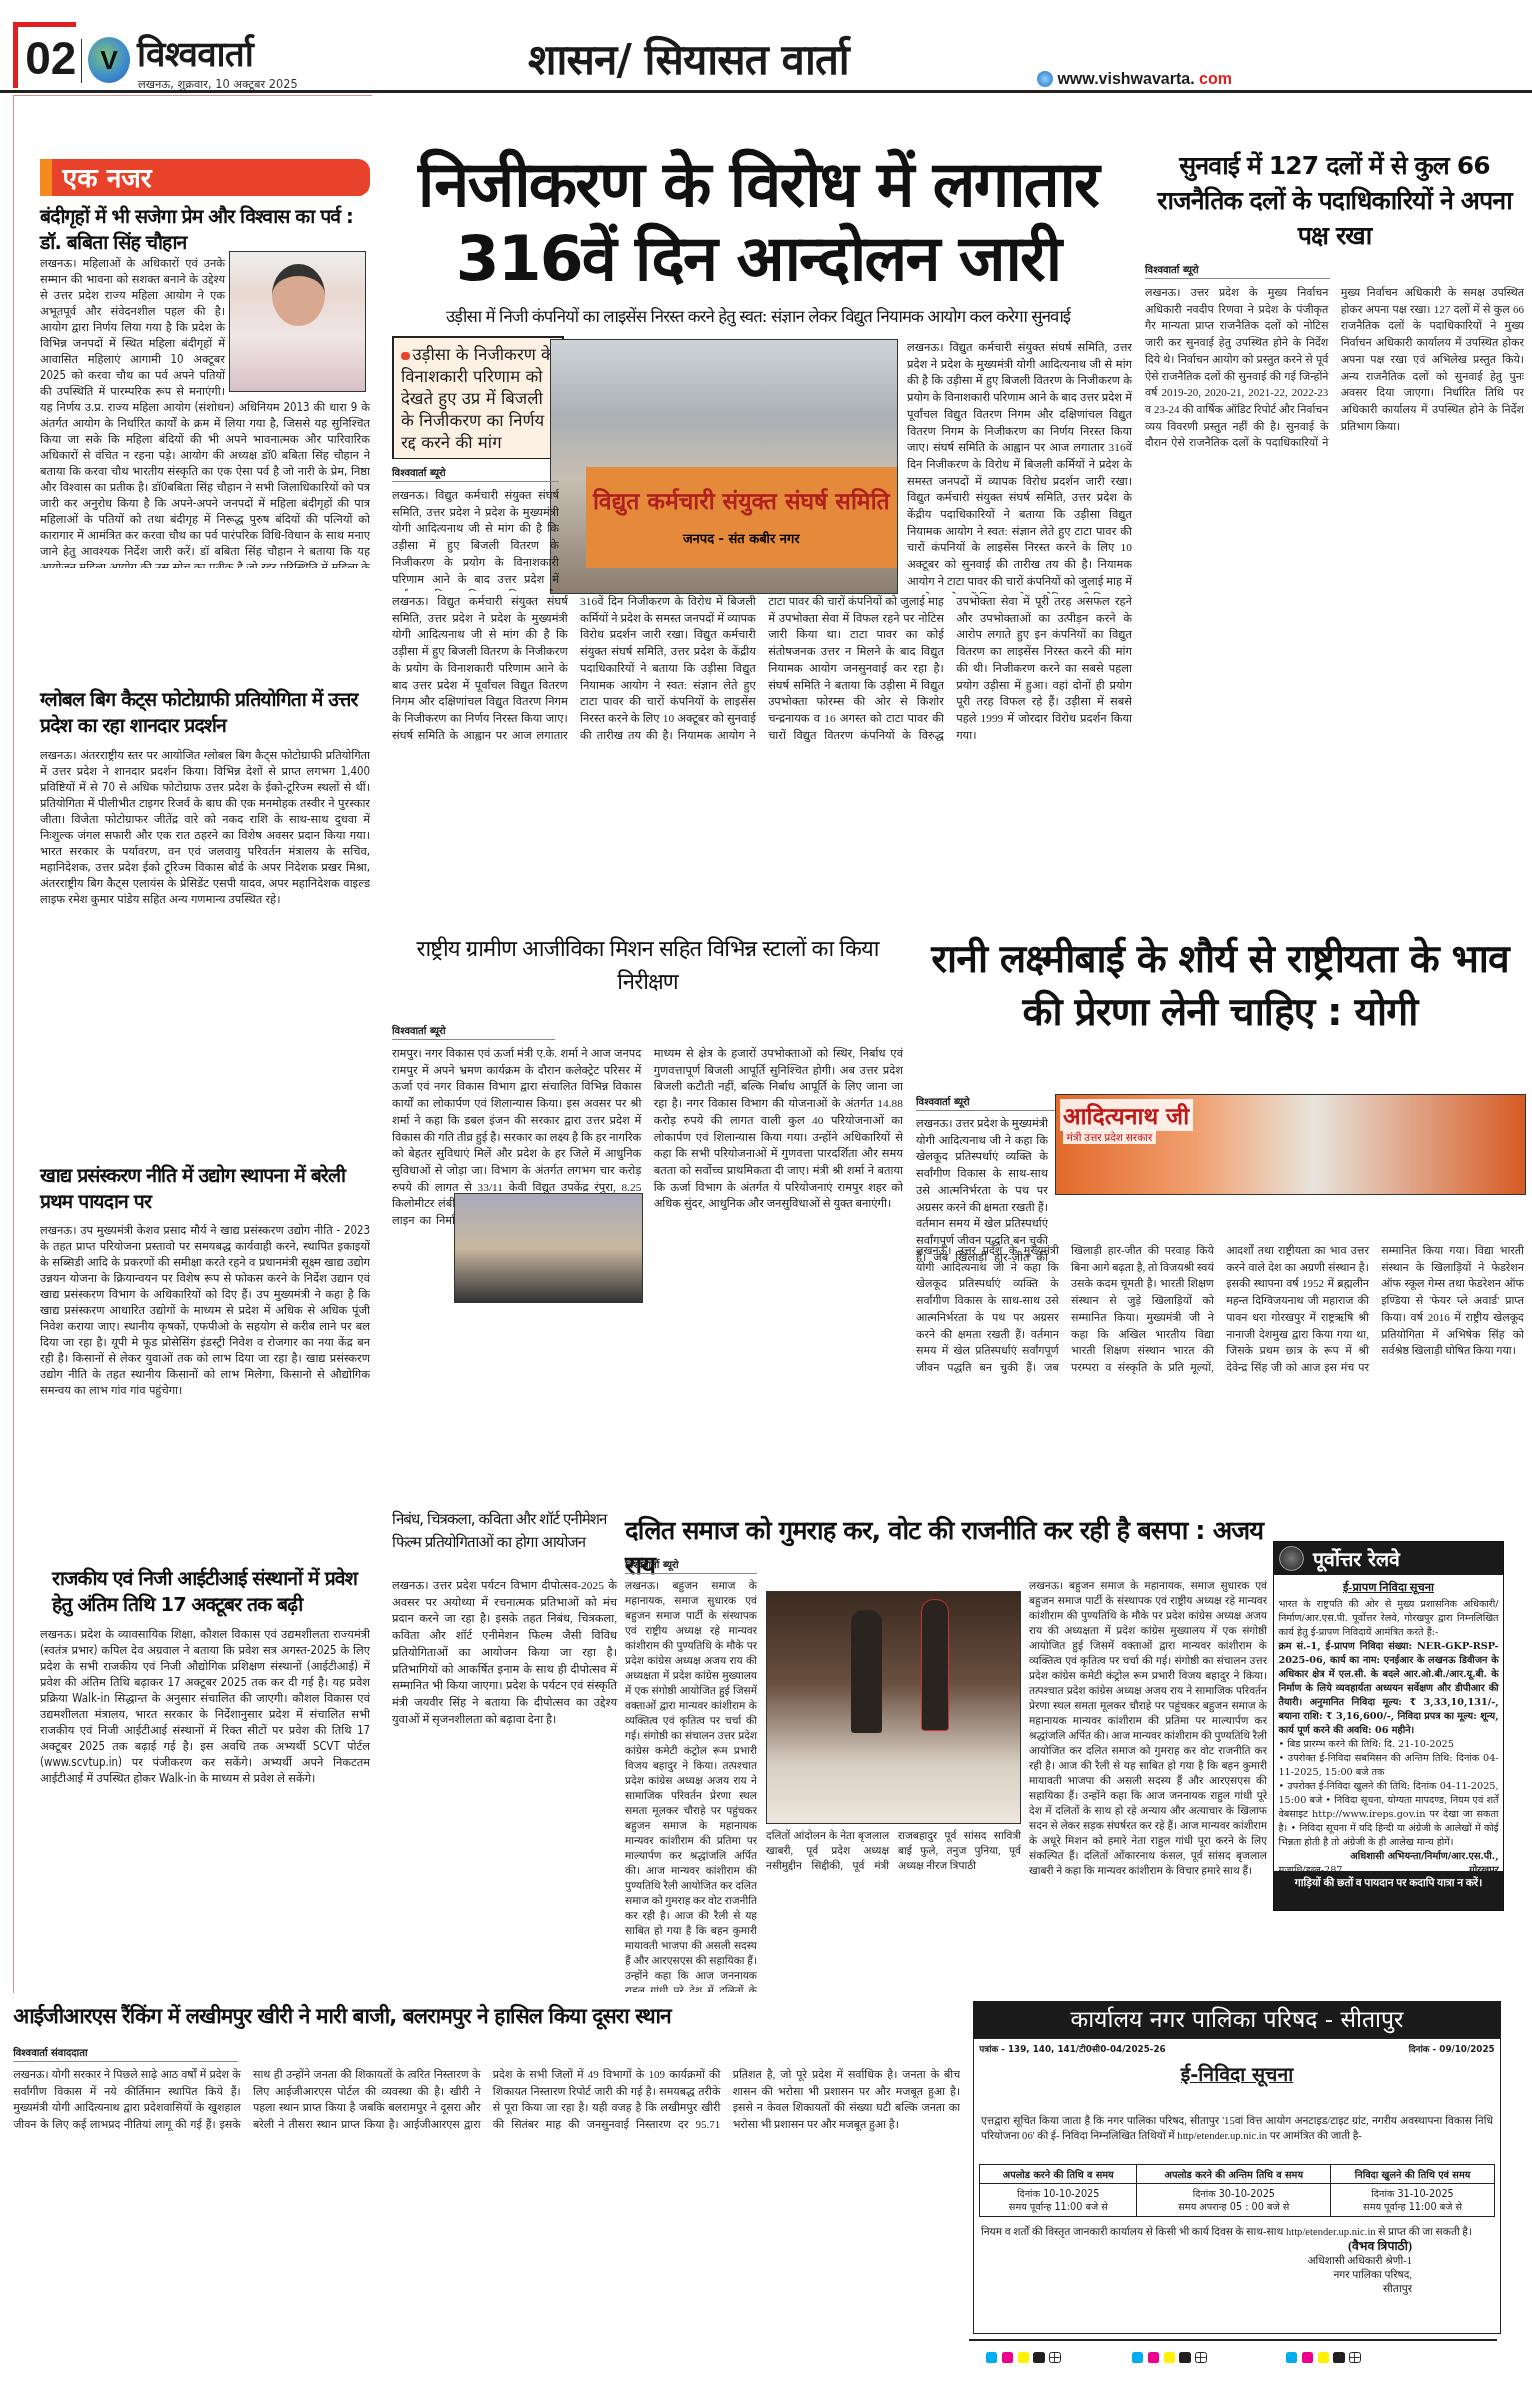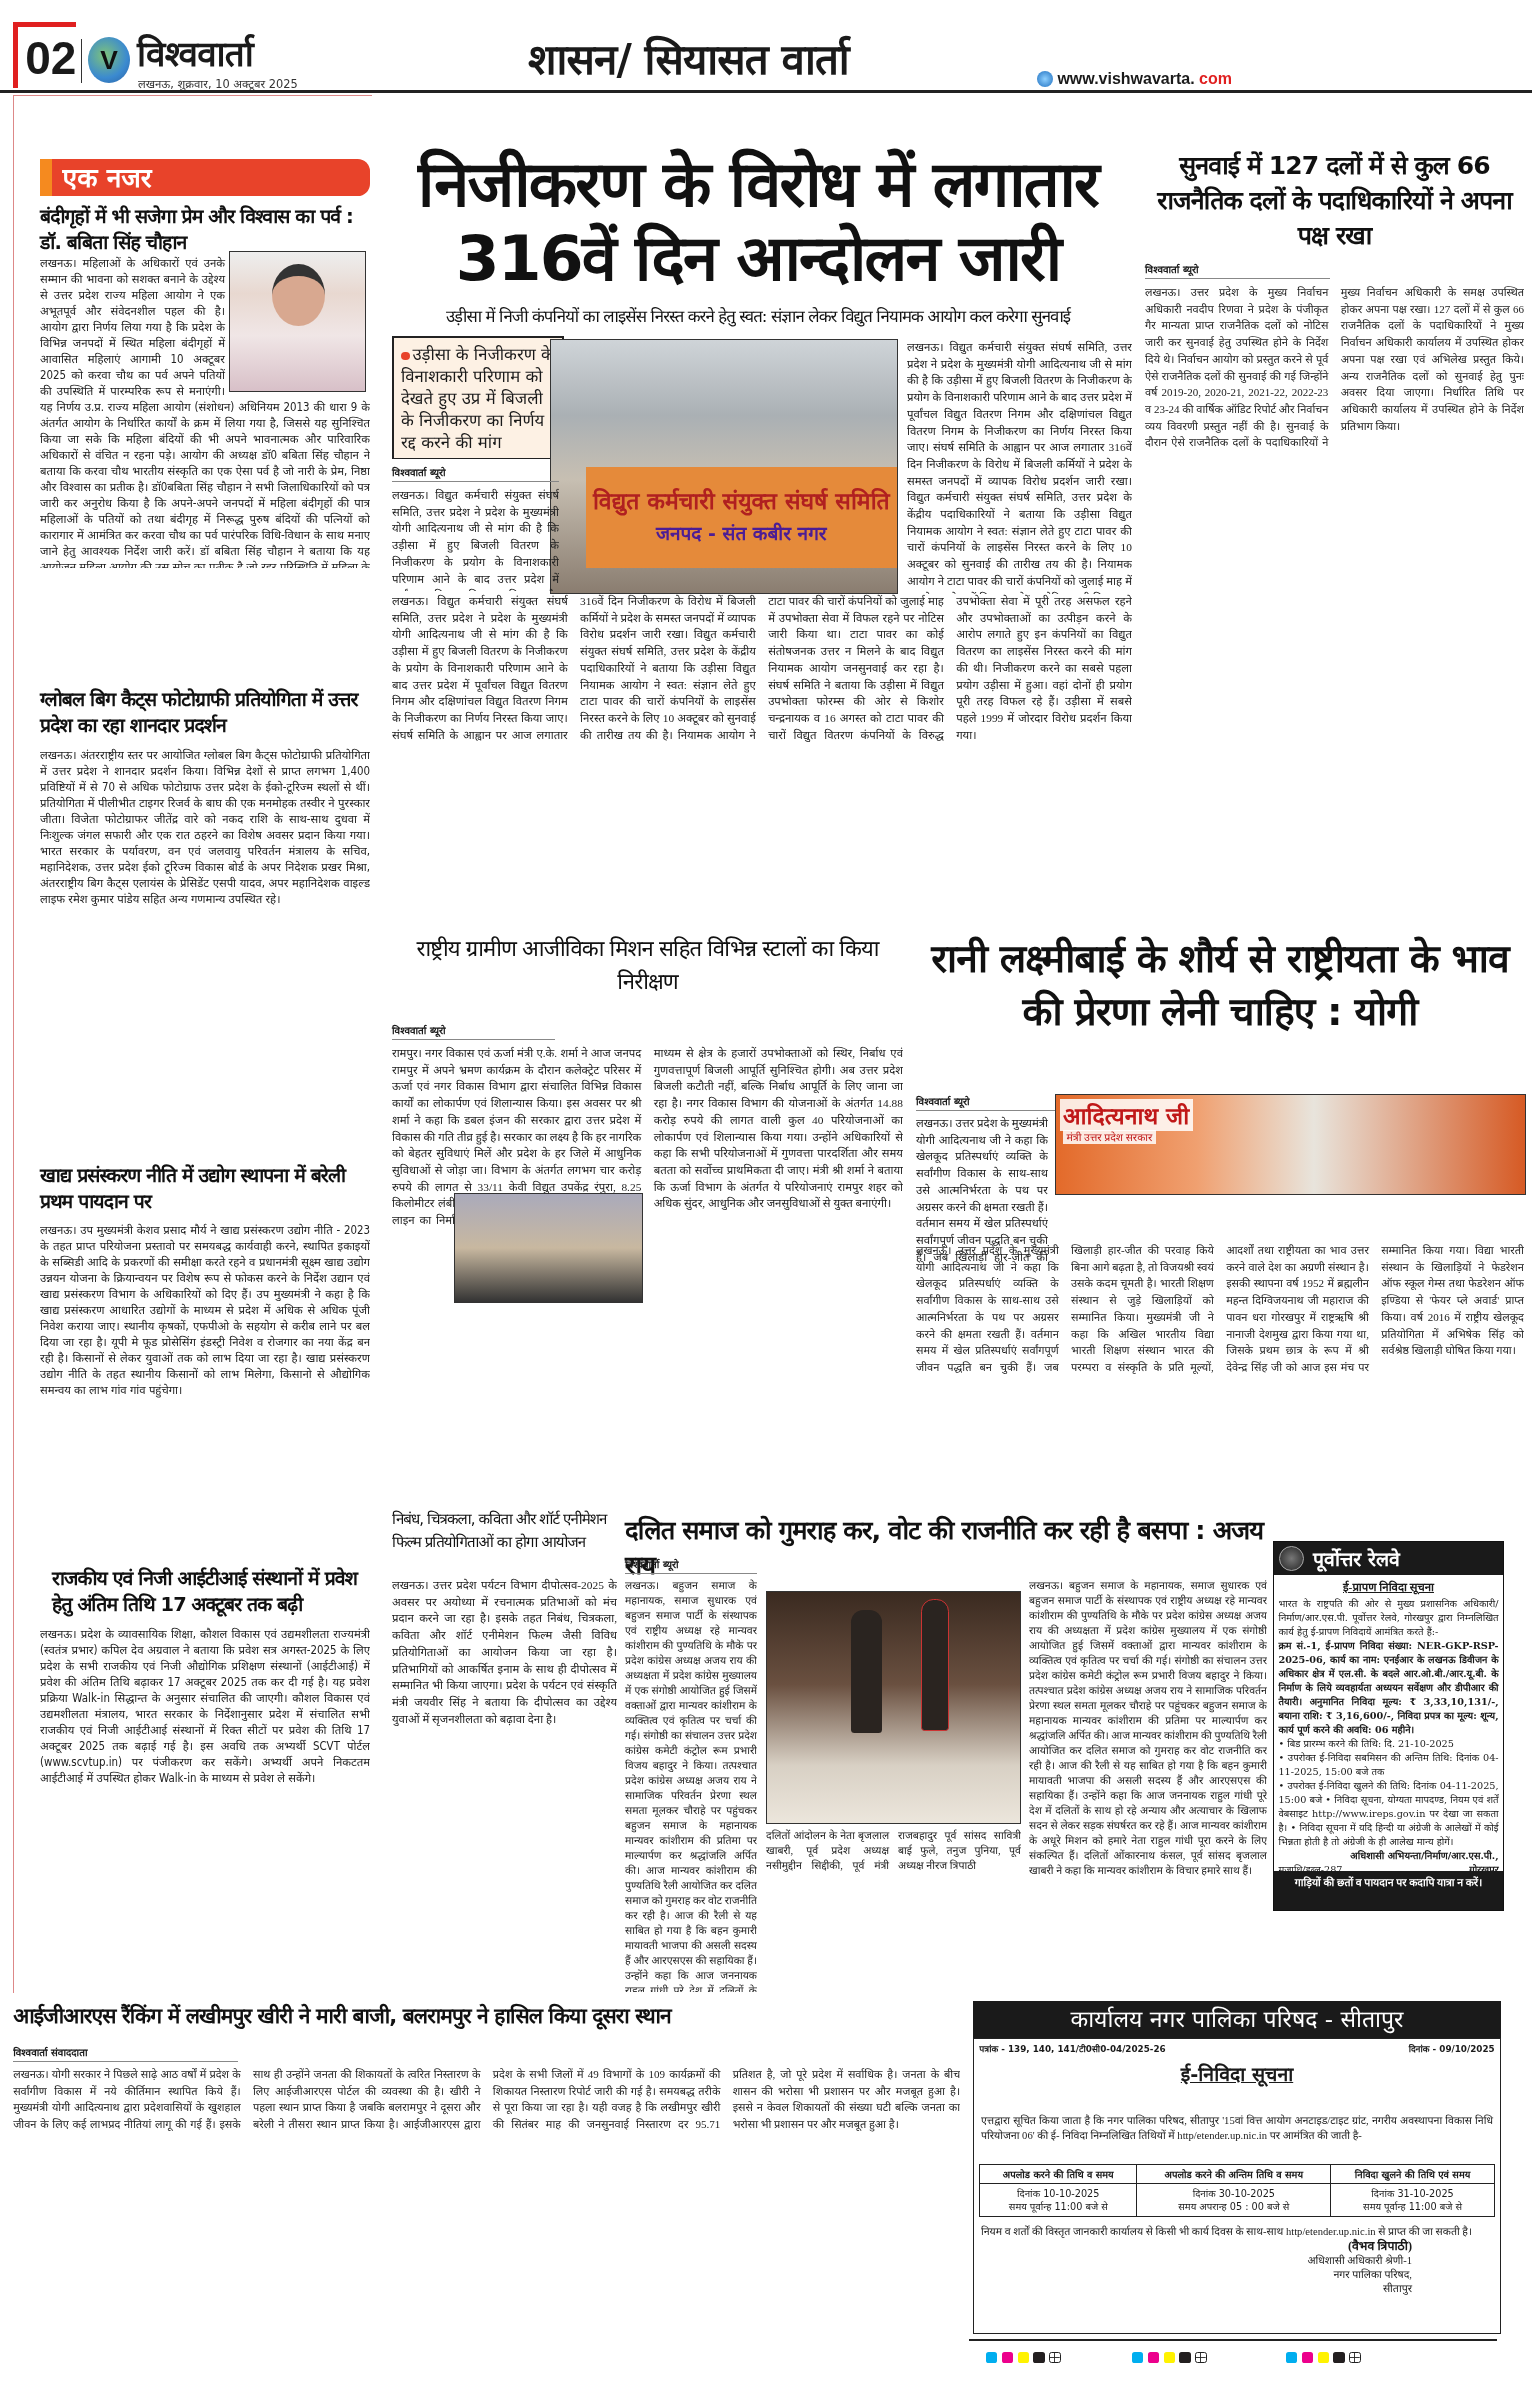--- a/index.html
+++ b/index.html
@@ -24,21 +24,21 @@
 
 .sidebar{left:13.2px;top:95px;width:359px;height:1898px;border-left:1.8px solid #d88;border-top:1.8px solid #d88}
 .eknazar{left:40px;top:159px;width:330px;height:37px;background:#e8432a;border-radius:0 12.3px 12.3px 0;border-left:12.3px solid #f58a1f;color:#fff;font-size:26.4px;font-weight:bold;font-family:"DejaVu Sans",sans-serif;line-height:37px;padding-left:10.6px}
 .side-h{font-family:"DejaVu Sans",sans-serif;font-size:19.4px;line-height:26.4px;color:#111;font-weight:bold;letter-spacing:-0.9px}
 .side-body{font-size:11.4px;line-height:16px;color:#222;text-align:justify;font-family:"DejaVu Sans",sans-serif;font-stretch:condensed}
 
 .pull{left:392px;top:336px;width:172px;height:123px;background:#fdf1e4;border-left:2.6px solid #222;border-right:2.6px solid #222;border-top:2.6px solid #222;border-bottom:1.8px solid #222;padding:5.3px 7px;font-size:16.7px;line-height:22px;font-family:"DejaVu Sans",sans-serif}
 .pull .dot{display:inline-block;width:8.8px;height:8.8px;border-radius:50%;background:#e8432a;margin-right:2.6px}
 
 .banner{position:absolute;left:10%;right:0;bottom:10%;height:40%;background:#e58a3a;color:#b02020;font-weight:bold;font-size:23px;text-align:center;padding-top:17.6px;font-family:"DejaVu Sans",sans-serif}
-.banner small{display:block;color:#4c1d95;font-size:19px;margin-top:4px}
+.banner small{display:block;color:#000000;font-size:13px;margin-top:13px}
 
 .rail{left:1273px;top:1541px;width:231px;height:370px;border:1.8px solid #111;background:#fff}
 .rail-top{height:33px;background:#1a1a1a;color:#fff;display:flex;align-items:center;gap:8.8px;padding-left:5.3px;font-size:19.4px;font-weight:bold;font-family:"DejaVu Sans",sans-serif}
 .rail-logo{width:25px;height:25px;border-radius:50%;background:radial-gradient(circle,#777,#222);border:1.8px solid #aaa}
 .rail-title{font-size:11.4px;font-weight:bold;text-decoration:underline;text-align:center;margin:3.5px 0}
 .rail-body{font-size:9.7px;line-height:14px;padding:0 4.4px;text-align:justify;font-family:"DejaVu Serif",serif}
 .rail-foot{position:absolute;left:0;right:0;bottom:0;height:39px;background:#1a1a1a;color:#fff;font-size:10.6px;font-weight:bold;text-align:center;padding-top:5.3px;line-height:14px}
 
 .np-title{left:973px;top:2001px;width:528px;height:37px;background:#1a1a1a;color:#fff;font-size:23px;text-align:center;line-height:37px;font-family:"DejaVu Sans",sans-serif}
 .np-box{left:973px;top:2038px;width:528px;height:296px;border:1.8px solid #222}

